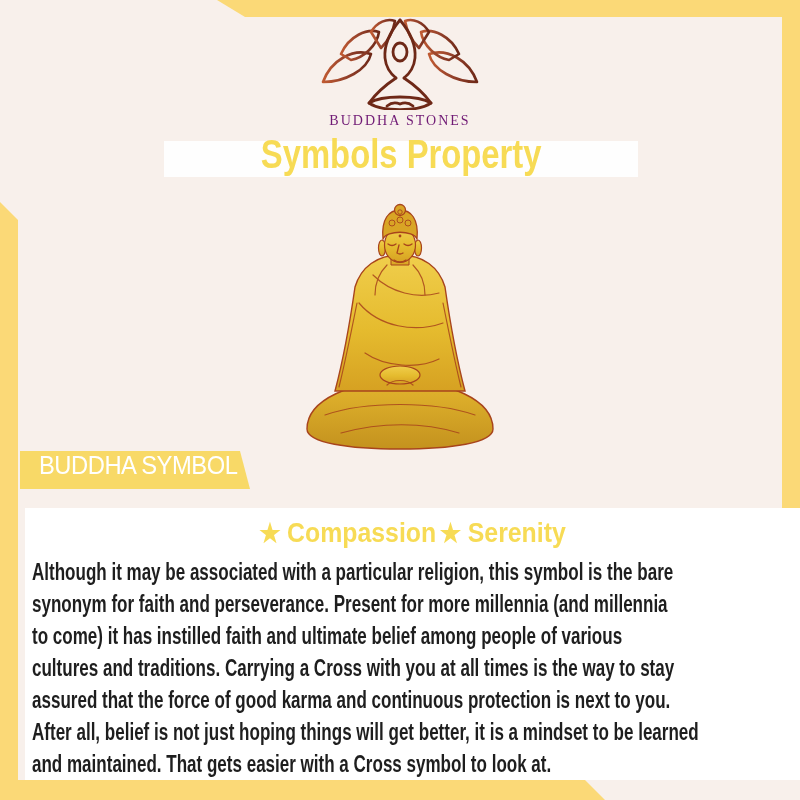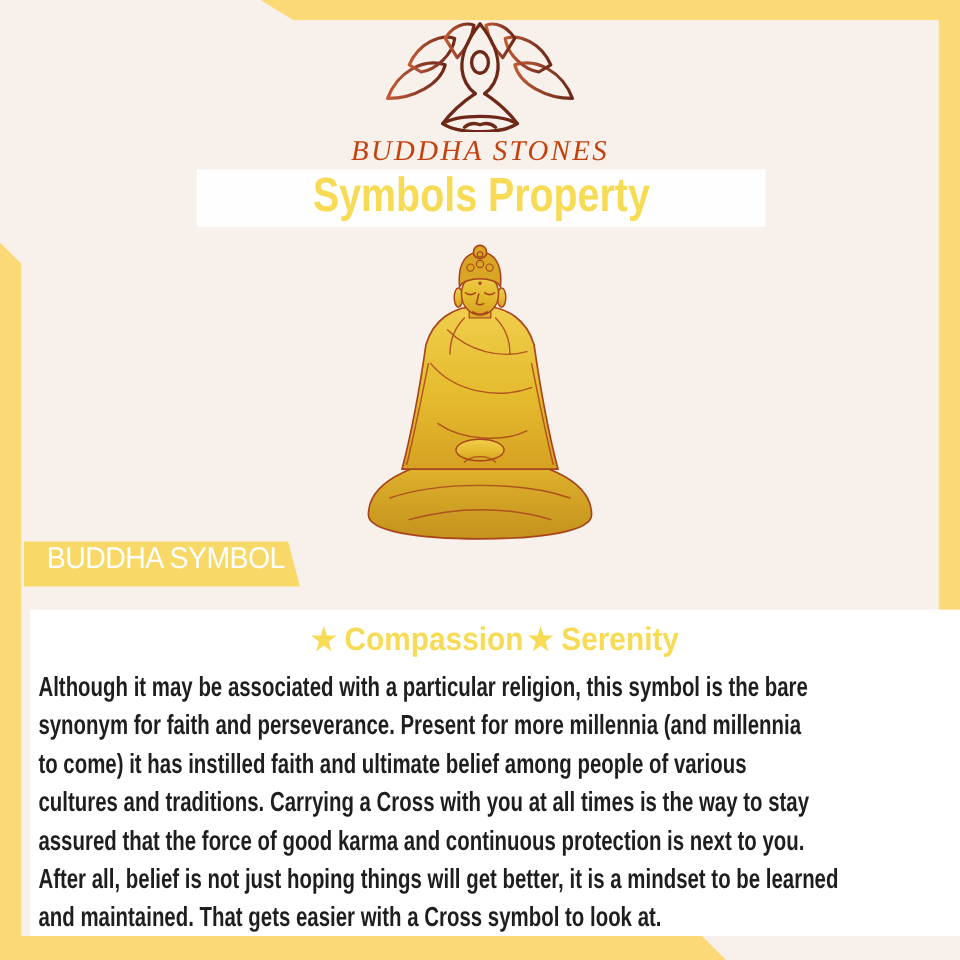--- a/index.html
+++ b/index.html
@@ -17,26 +17,26 @@
   .frame-left{left:0;top:202px;width:18px;height:598px;
     clip-path:polygon(0 0,100% 18px,100% 100%,0 100%);}
   .frame-bottom{left:0;top:780px;width:605px;height:20px;
     clip-path:polygon(0 0,calc(100% - 20px) 0,100% 100%,0 100%);}
   
   .logo{position:absolute;left:0;top:18px;width:800px;text-align:center;}
   .logo svg{display:block;margin:0 auto;}
   .wordmark{
     display:block;margin-top:3px;
     font-family:"Liberation Serif",serif;
-    font-size:24px;letter-spacing:2px;color:#c2410c;font-weight:400;font-style:italic;
+    font-size:14px;letter-spacing:2px;color:#701a75;font-weight:400;
   }
   
   .title-bar{
-    position:absolute;left:164px;top:141px;width:474px;height:48px;
-    background:#FEFEFE;display:flex;align-items:flex-start;justify-content:center;
+    position:absolute;left:164px;top:141px;width:474px;height:36px;
+    background:#FEFEFE;display:flex;align-items:flex-end;justify-content:center;
   }
   .title-bar .title{
     font-size:40px;font-weight:700;color:#F7DB55;
     transform:scaleX(0.82);transform-origin:center;white-space:nowrap;
   }
   
   .statue{position:absolute;left:295px;top:203px;width:210px;height:250px;}
   
   .ribbon{
     position:absolute;left:20px;top:451px;width:230px;height:38px;

